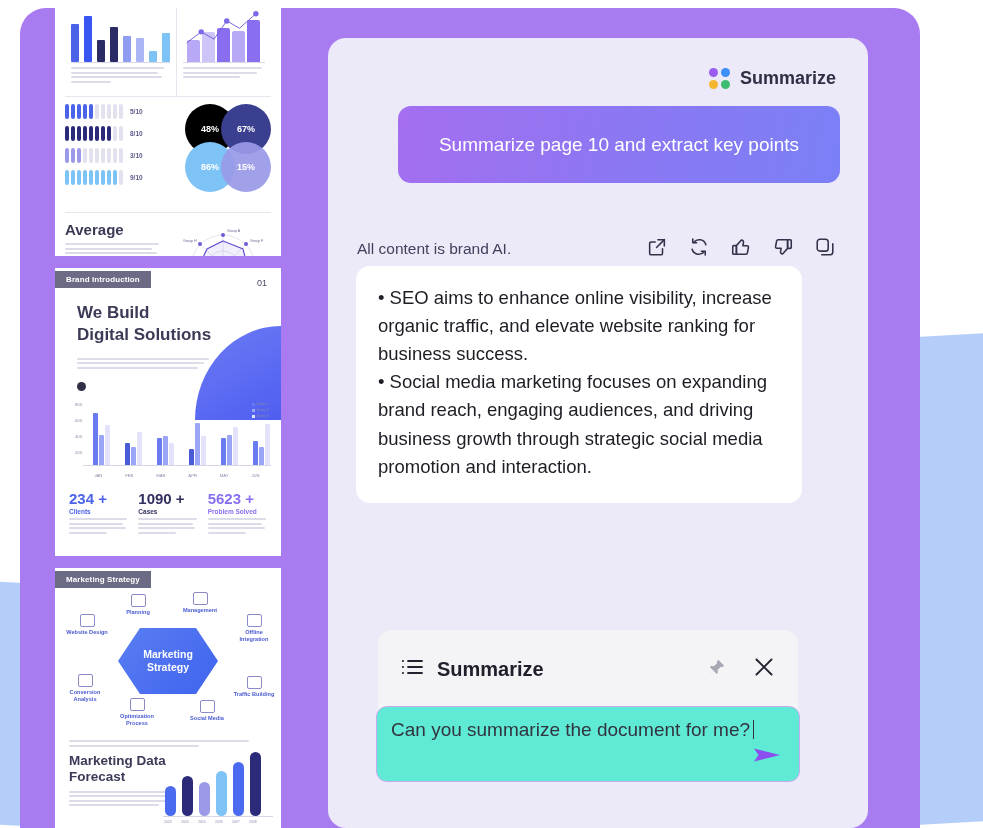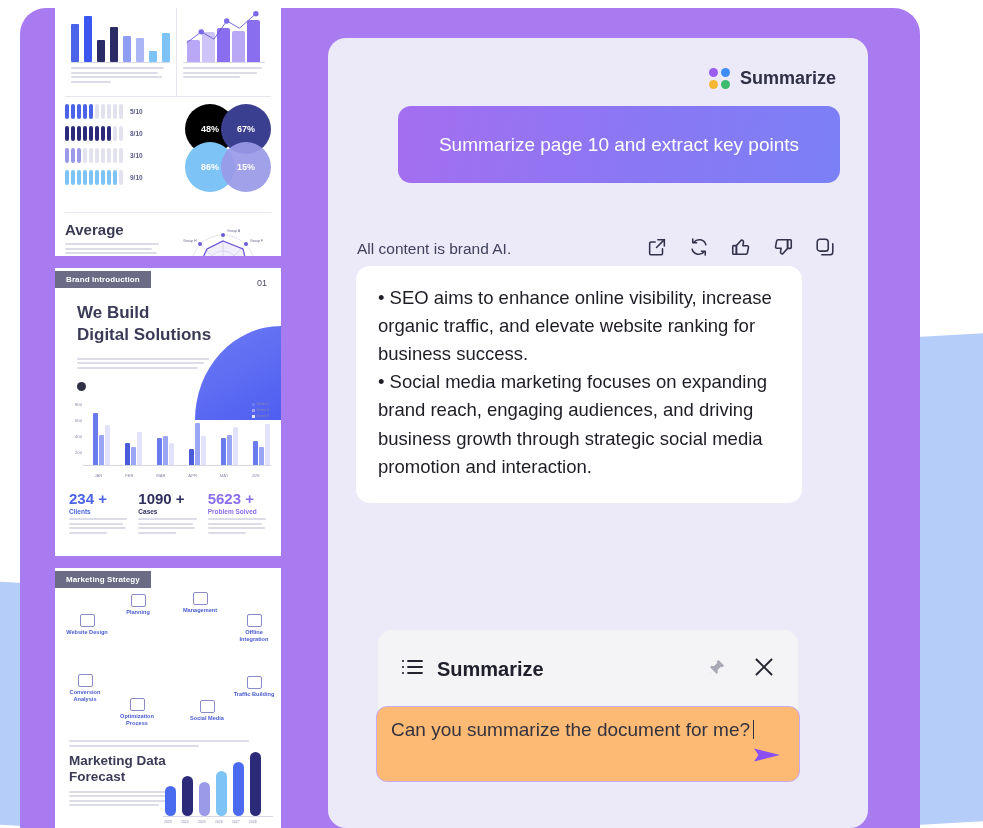--- a/index.html
+++ b/index.html
@@ -143,21 +143,21 @@
   
   .composer{
     position:absolute;left:50px;top:592px;width:420px;height:84px;
     background:#f4f4f7;border-radius:14px 14px 0 0;
   }
   .comp-top{display:flex;align-items:center;height:78px;padding:0 22px;box-sizing:border-box;}
   .comp-top .title{font-size:20px;font-weight:bold;color:#20202c;margin-left:13px;flex:1;}
   .comp-ic{display:flex;gap:26px;align-items:center;}
   .inputbox{
     position:absolute;left:48px;top:668px;width:424px;height:76px;
-    background:#fdba74;border:1.4px solid #c9a9f2;border-radius:11px;
+    background:#5eead4;border:1.4px solid #c9a9f2;border-radius:11px;
     box-sizing:border-box;padding:10px 14px;
   }
   .inputbox .val{font-size:19px;color:#33333f;line-height:1.38;}
   .caret{display:inline-block;width:1.4px;height:19px;background:#33333f;
     vertical-align:-3px;margin-left:3px;}
   .send{position:absolute;right:14px;bottom:10px;cursor:pointer;}
 </style>
 </head>
 <body>
 
@@ -436,20 +436,23 @@
             </div>
         </div>
       </div>
     </div>
   </div>
 
   <div class="thumb thumb-3">
     <div class="t3">
       <span class="badge">Marketing Strategy</span>
       <div class="hexwrap">
+        <div class="hex">
+          <span><span>Marketing</span><br><span>Strategy</span></span>
+        </div>
         <div class="node" style="left:62px;top:6px;width:42px"><div class="ic"></div><span>Planning</span></div>
         <div class="node" style="left:120px;top:4px;width:50px"><div class="ic"></div><span>Management</span></div>
         <div class="node" style="left:176px;top:26px;width:46px"><div class="ic"></div><span>Offline Integration</span></div>
         <div class="node" style="left:178px;top:88px;width:42px"><div class="ic"></div><span>Traffic Building</span></div>
         <div class="node" style="left:128px;top:112px;width:48px"><div class="ic"></div><span>Social Media</span></div>
         <div class="node" style="left:58px;top:110px;width:48px"><div class="ic"></div><span>Optimization Process</span></div>
         <div class="node" style="left:8px;top:86px;width:44px"><div class="ic"></div><span>Conversion Analysis</span></div>
         <div class="node" style="left:10px;top:26px;width:44px"><div class="ic"></div><span>Website Design</span></div>
       </div>
       <div style="margin:0 0 0 14px;width:180px">

